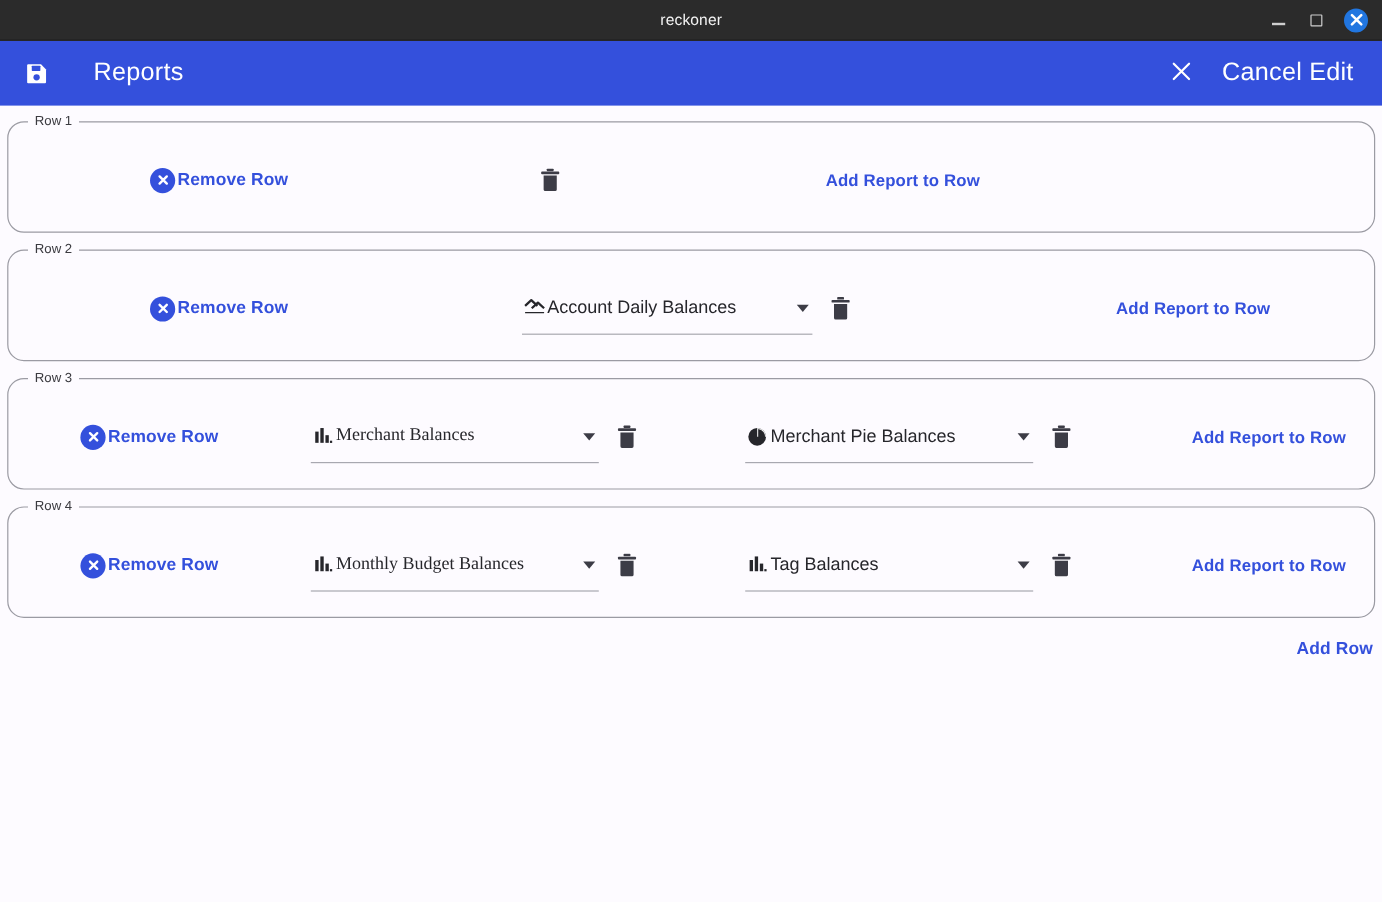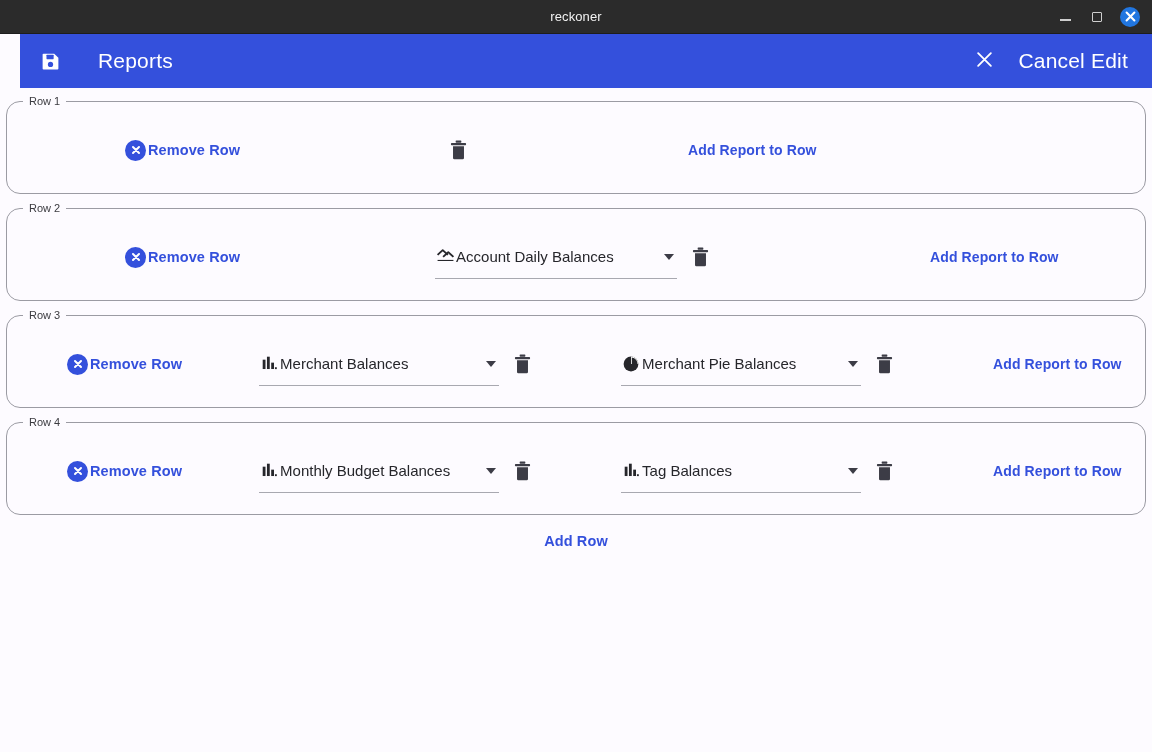--- a/index.html
+++ b/index.html
@@ -65,21 +65,20 @@
   .tb-close svg { display: block; }
 
   
   .appbar {
     height: 54px;
     background: #3450dc;
     display: flex;
     align-items: center;
     padding: 0 14px 0 18px;
     box-sizing: border-box;
-    margin-left: 20px;
   }
   .save-icon {
     width: 24px; height: 24px;
     display: flex; align-items: center; justify-content: center;
     flex: 0 0 auto;
   }
   .appbar-title {
     color: #ffffff;
     font-size: 21px;
     margin-left: 36px;
@@ -215,29 +214,29 @@
     flex: 0 0 auto;
   }
 
   
   .row-inner.single .remove-row { margin-left: 114px; }
   .row-inner.single .report-group { margin-left: 195px; }
   .row-inner.single .select-wrap { width: 242px; }
   .row-inner.single .add-report { margin-left: 213px; }
 
   .row-inner.double .remove-row { margin-left: 56px; }
-  .row-inner.double .report-group.g1 { margin-left: 77px; }
+  .row-inner.double .report-group.g1 { margin-left: 77px; font-family: Liberation Serif, serif; }
   .row-inner.double .report-group.g2 { margin-left: 82px; }
   .row-inner.double .select-wrap { width: 240px; }
   .row-inner.double .add-report { margin-left: 92px; }
 
   
   .add-row-wrap {
     display: flex;
-    justify-content: center;
+    justify-content: flex-end;
     margin-top: 14px;
   }
   .add-row-btn {
     background: none; border: none; padding: 4px 8px; cursor: pointer;
     color: #3450dc;
     font-size: 14.5px;
     font-weight: bold;
     font-family: inherit;
     letter-spacing: .1px;
   }

